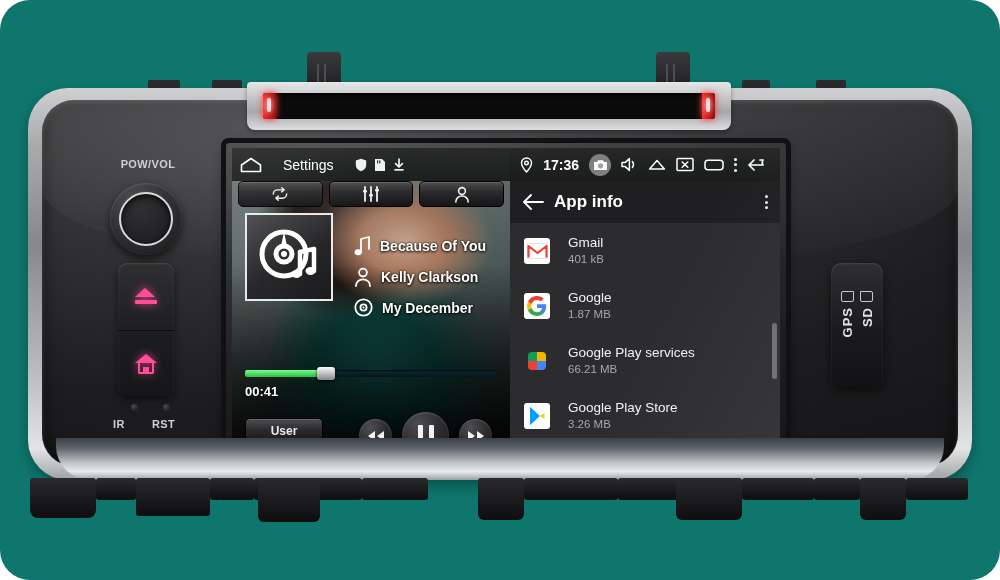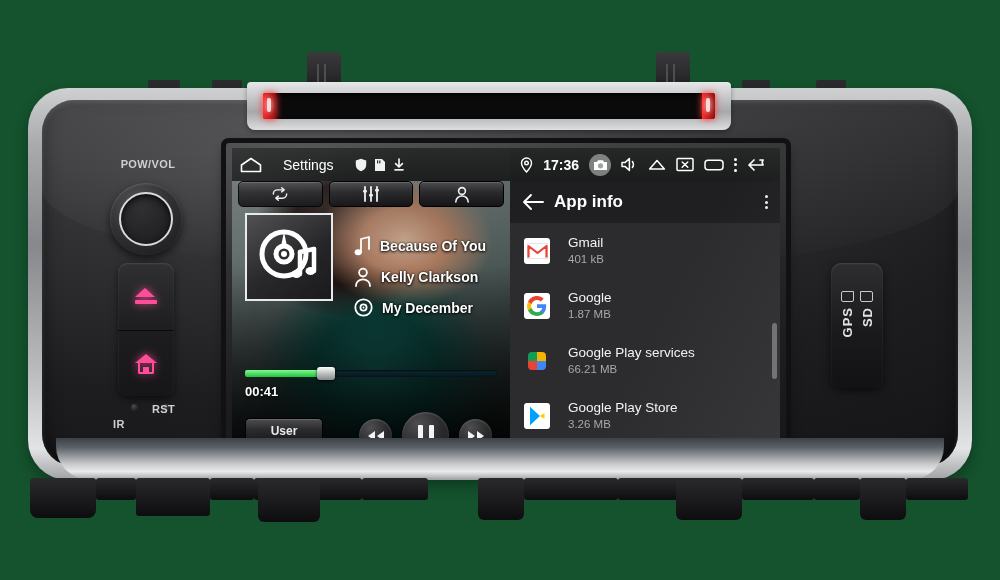--- a/index.html
+++ b/index.html
@@ -2,21 +2,21 @@
 <html><head>
 <meta charset="utf-8">
 <style>
   * { box-sizing: border-box; margin: 0; padding: 0; }
   html, body {
     width: 1000px; height: 580px;
     background: #ffffff;
     font-family: "Liberation Sans", sans-serif;
     overflow: hidden;
   }
-  #stage { position: relative; width: 1000px; height: 580px; background:#14532d; }
+  #stage { position: relative; width: 1000px; height: 580px; background:#0f766e;border-radius:30px; }
 
   
   .tab-top {
     position:absolute; width:34px; height:52px;
     background: linear-gradient(180deg,#3a3a3c 0%,#242426 60%,#19191b 100%);
     border-radius: 4px 4px 2px 2px;
   }
   .tab-top::after{
     content:""; position:absolute; left:10px; top:12px; width:2px; height:26px;
     background:#4e4e52; box-shadow: 7px 0 0 #4e4e52;
@@ -353,21 +353,21 @@
         <div class="roof"></div>
           <div class="body"></div>
           <div class="door"></div>
       </div>
     </div>
   </div>
 
   <div class="led" style="left:131px; top:404px;"></div>
   <div class="led" style="left:163px; top:404px;"></div>
   <div class="ledLabel" style="left:113px; top:418px;">IR</div>
-  <div class="ledLabel" style="left:152px; top:403px;">RST</div>
+  <div class="ledLabel" style="left:152px; top:418px;">RST</div>
 
   <div id="gpsModule">
     <div class="slotIcon gps"></div>
     <div class="slotIcon sd"></div>
     <div class="vLabel" style="left:9px; top:44px;">GPS</div>
     <div class="vLabel" style="left:29px; top:44px;">SD</div>
   </div>
 
   <div id="screen">
 

